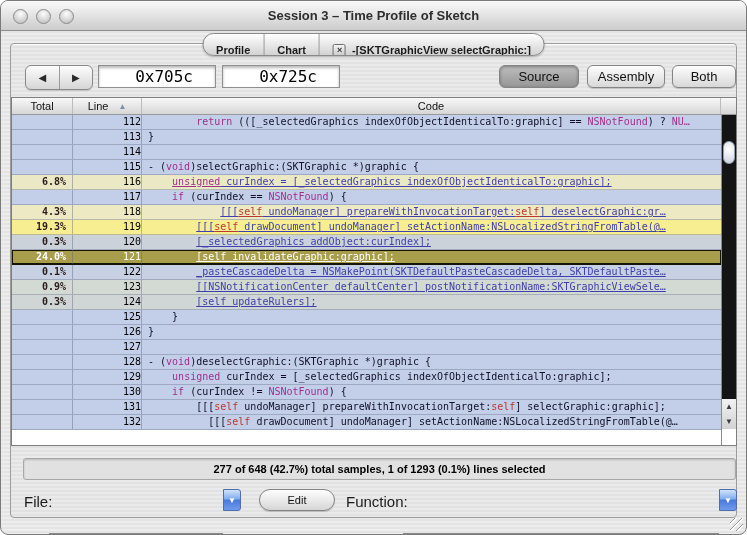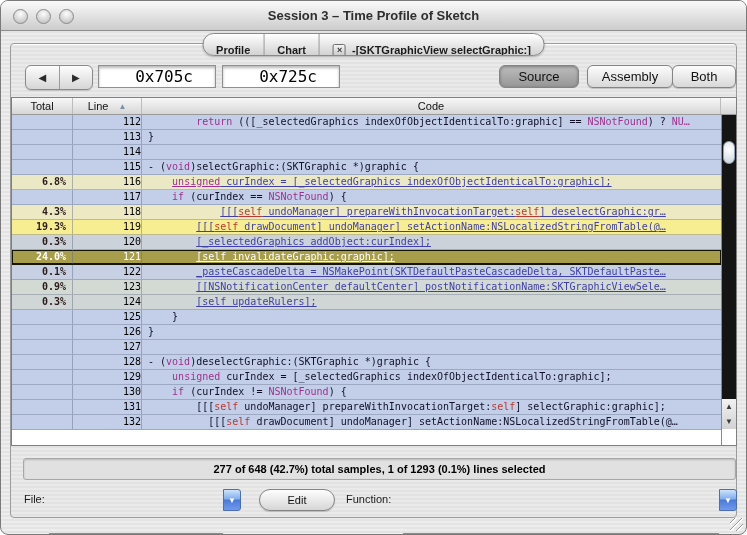--- a/index.html
+++ b/index.html
@@ -22,21 +22,21 @@
   
   .segnav{position:absolute;left:14px;top:21px;width:66px;height:23px;border:1px solid #8a8a8a;border-radius:6px;background:linear-gradient(#fdfdfd,#d6d6d6);display:flex;box-shadow:0 1px 1px rgba(0,0,0,.15);}
   .segnav .seg{flex:1;display:flex;align-items:center;justify-content:center;font-size:10px;color:#2a2a2a;}
   .segnav .seg:first-child{border-right:1px solid #9b9b9b;}
   .addr{position:absolute;top:21px;height:23px;width:118px;border:1px solid #8f8f8f;background:#fff;box-shadow:inset 0 2px 3px rgba(0,0,0,.28);
     font-family:"DejaVu Sans Mono",monospace;font-size:16px;color:#000;text-align:right;padding:0 22px 0 4px;box-sizing:border-box;}
   .addr1{left:87px;} .addr2{left:211px;}
   .pushbtn{position:absolute;top:21px;height:23px;border:1px solid #848484;border-radius:6px;background:linear-gradient(#fdfdfd,#d8d8d8);
     font-size:13px;color:#111;display:flex;align-items:center;justify-content:center;box-shadow:0 1px 1px rgba(0,0,0,.18);box-sizing:border-box;}
   .pushbtn.pressed{background:linear-gradient(#bdbdbd,#969696);box-shadow:inset 0 1px 3px rgba(0,0,0,.35);}
-  .btn-source{left:488px;width:80px;} .btn-assembly{left:576px;width:86px;} .btn-both{left:661px;width:64px;}
+  .btn-source{left:488px;width:80px;} .btn-assembly{left:576px;width:78px;} .btn-both{left:661px;width:64px;}
   
   .table{position:absolute;left:0;top:53px;width:726px;height:349px;border:1px solid #7f7f7f;background:#ffffff;box-sizing:border-box;}
   .thead{position:absolute;left:0;top:0;right:0;height:17px;display:grid;grid-template-columns:61px 69px auto 15px;background:linear-gradient(#f8f8f8,#d6d6d6);border-bottom:1px solid #999;box-sizing:border-box;}
   .th{font-size:11px;color:#111;display:flex;align-items:center;justify-content:center;border-right:1px solid #bcbcbc;position:relative;}
   .th:last-child{border-right:none;}
   .sort-arrow{font-size:8px;color:#7d8ea9;margin-left:10px;}
   .tbody{position:absolute;left:0;top:17px;right:15px;bottom:0;background:#fff;overflow:hidden;}
   .trow{display:grid;grid-template-columns:61px 69px auto;height:15px;box-sizing:border-box;border-bottom:1px solid rgba(95,105,135,.38);background:#c3cfe9;}
   .trow.selected{box-shadow:inset 0 0 0 1px #151505;border-bottom:1px solid #151505;}
   .td{overflow:hidden;white-space:pre;line-height:14px;font-family:"DejaVu Sans Mono",monospace;font-size:10px;box-sizing:border-box;}
@@ -51,21 +51,21 @@
   .vscroll{position:absolute;top:17px;right:0;bottom:0;width:15px;background:#ffffff;border-left:1px solid #8a8a8a;box-sizing:border-box;}
   .vtrack{position:absolute;left:0;top:0;width:100%;height:284px;background:#141414;}
   .vthumb{position:absolute;left:1px;top:26px;width:12px;height:23px;border-radius:7px;border:1px solid #8fa0b4;background:radial-gradient(circle at 50% 35%,#ffffff,#ccd3dc);box-sizing:border-box;}
   .varrows{position:absolute;left:0;top:284px;width:100%;height:30px;background:linear-gradient(#f2f2f2,#d2d2d2);}
   .varrow{height:15px;display:flex;align-items:center;justify-content:center;font-size:8px;color:#3a3a3a;}
   
   .statusbar{position:absolute;left:12px;top:414px;width:713px;height:22px;border:1px solid #a8a8a8;border-radius:3px;background:#e1e1e1;
     box-shadow:inset 0 1px 2px rgba(0,0,0,.18);display:flex;align-items:center;justify-content:center;font-size:11px;font-weight:bold;color:#000;box-sizing:border-box;}
   
   .footer{position:absolute;left:0;right:0;top:445px;height:24px;}
-  .flabel{position:absolute;top:4px;font-size:11px;color:#1a1a1a;}
+  .flabel{position:absolute;top:4px;font-size:15px;color:#1a1a1a;}
   .file-label{left:13px;} .func-label{left:335px;}
   .combo{position:absolute;top:0;height:22px;display:flex;}
   .file-combo{left:38px;width:192px;} .func-combo{left:392px;width:334px;}
   .combo .field{flex:1;background:#fff;border:1px solid #8a8a8a;border-right:none;box-shadow:inset 0 1px 2px rgba(0,0,0,.2);
     font-size:11px;color:#000;line-height:20px;padding-left:7px;white-space:nowrap;overflow:hidden;box-sizing:border-box;margin-top:44px;}
   .combo .arrowbtn{width:18px;border:1px solid #4e6fae;border-radius:0 3px 3px 0;background:linear-gradient(#cfe2fb 0%,#7fadf0 45%,#4a79da 50%,#6f9aec 100%);
     display:flex;align-items:center;justify-content:center;color:#fff;font-size:8px;box-sizing:border-box;}
   .edit-btn{position:absolute;left:248px;top:0;width:76px;height:22px;border:1px solid #848484;border-radius:11px;background:linear-gradient(#fefefe,#d6d6d6);
     display:flex;align-items:center;justify-content:center;font-size:11px;color:#111;box-shadow:0 1px 1px rgba(0,0,0,.18);box-sizing:border-box;}
   

